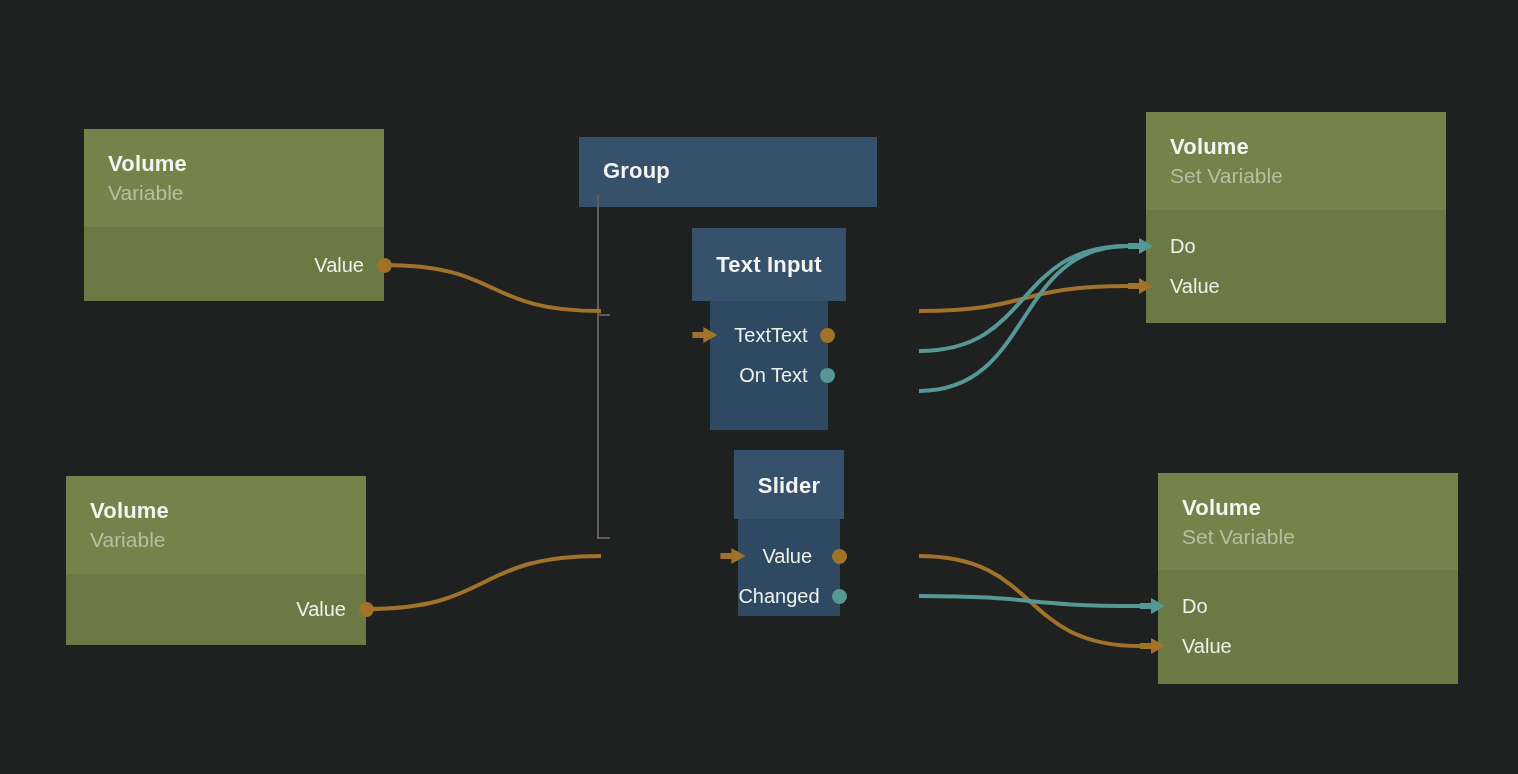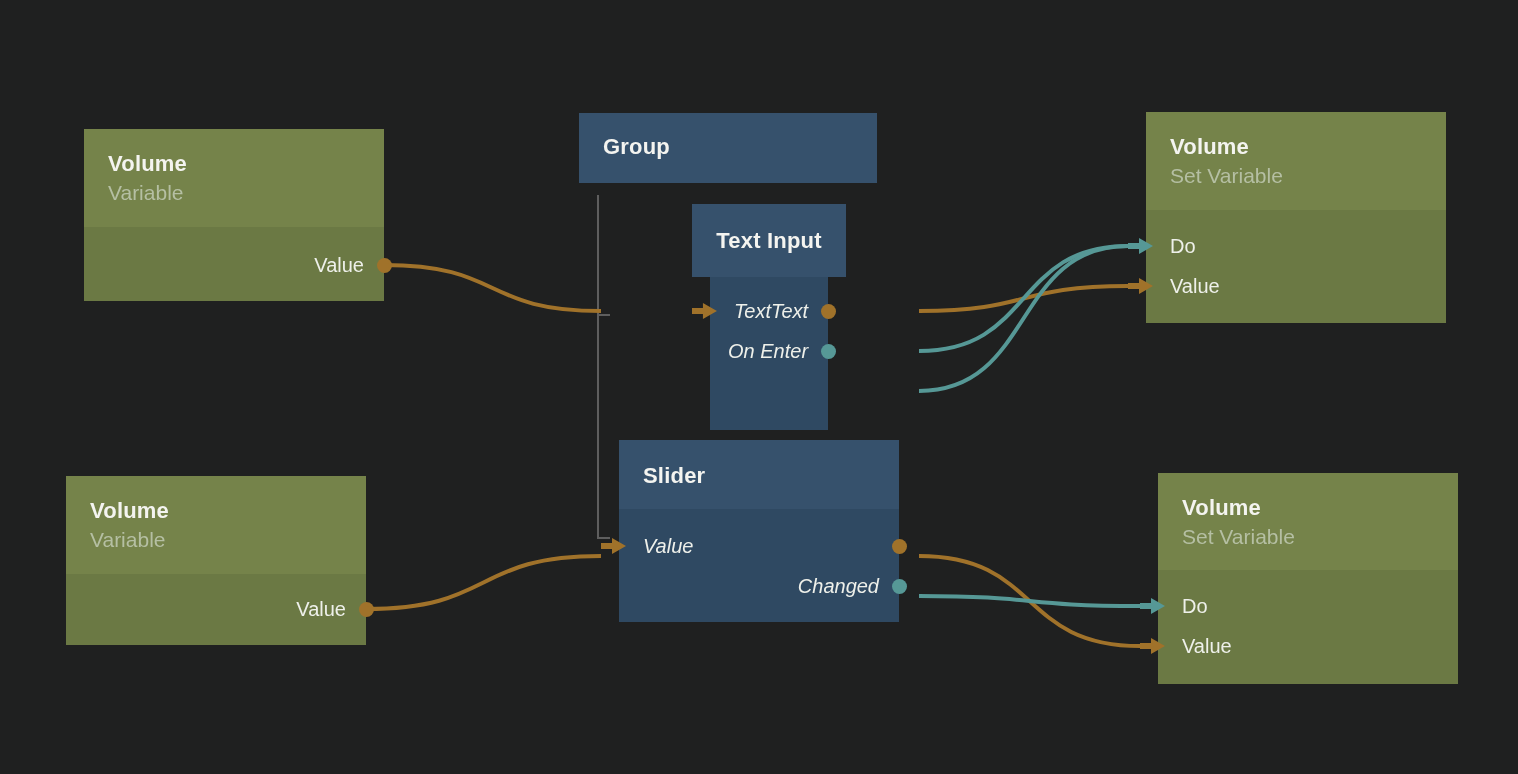--- a/index.html
+++ b/index.html
@@ -8,22 +8,22 @@
     background:var(--background,#1f2020);
     font-family:"Liberation Sans","DejaVu Sans",sans-serif;
     padding-left:20px;
   }
   .node{position:absolute;display:flex;flex-direction:column;z-index:1;}
   .hdr{flex:0 0 auto;box-sizing:border-box;padding:20px 24px 0 24px;}
   .hdr.single{padding-top:22px;}
   .body{flex:1 1 auto;box-sizing:border-box;display:flex;flex-direction:column;}
   .green .hdr{background:var(--green-header,#75834a);}
   .green .body{background:var(--green-body,#6b7944);}
-  .blue .hdr{background:var(--blue-header,#35506b);}
-  .blue .body{background:var(--blue-body,#2f4962);font-style:italic;}
+  .blue .hdr{background:var(--blue-header,#35506b);margin-top:24px;}
+  .blue .body{background:var(--blue-body,#2f4962);}
   .title{font-size:22px;line-height:30px;font-weight:bold;color:#f4f4f0;letter-spacing:0.2px;}
   .subtitle{font-size:21px;line-height:27px;font-weight:normal;color:#b5bfa3;}
   .row{position:relative;height:40px;display:flex;align-items:center;}
   .plabel{font-size:20px;line-height:40px;color:#eef0ea;}
   .plabel.left{padding-left:24px;}
   .plabel.right{margin-left:auto;padding-right:20px;}
   .dot{position:absolute;right:-7.5px;top:50%;margin-top:-7.5px;width:15px;height:15px;border-radius:50%;z-index:6;}
   .arrow{position:absolute;left:-18px;top:50%;margin-top:-8px;width:25px;height:16px;z-index:6;
     clip-path:polygon(0 32%,44% 32%,44% 0,100% 50%,44% 100%,44% 68%,0 68%);}
   .orange{background:var(--wire-orange,#a0722a);}
@@ -72,27 +72,27 @@
       <div class="title">Text Input</div>
     </div>
     <div class="body" style="padding-top:14px;">
       <div class="row">
         <span class="plabel left">Text</span>
         <span class="plabel right">Text</span>
         <span class="arrow orange"></span>
         <span class="dot orange"></span>
       </div>
       <div class="row">
-        <span class="plabel right">On Enter</span>
+        <span class="plabel right">On Text</span>
         <span class="dot teal"></span>
       </div>
     </div>
   </div>
 
-  <div class="node blue" style="left:619px;top:440px;width:280px;height:182px;">
+  <div class="node blue" style="left:619px;top:426px;width:340px;height:182px;align-items:center;">
     <div class="hdr single" style="height:69px;padding-top:21px;">
       <div class="title">Slider</div>
     </div>
     <div class="body" style="padding-top:17px;">
       <div class="row">
         <span class="plabel left">Value</span>
         <span class="arrow orange"></span>
         <span class="dot orange"></span>
       </div>
       <div class="row">

